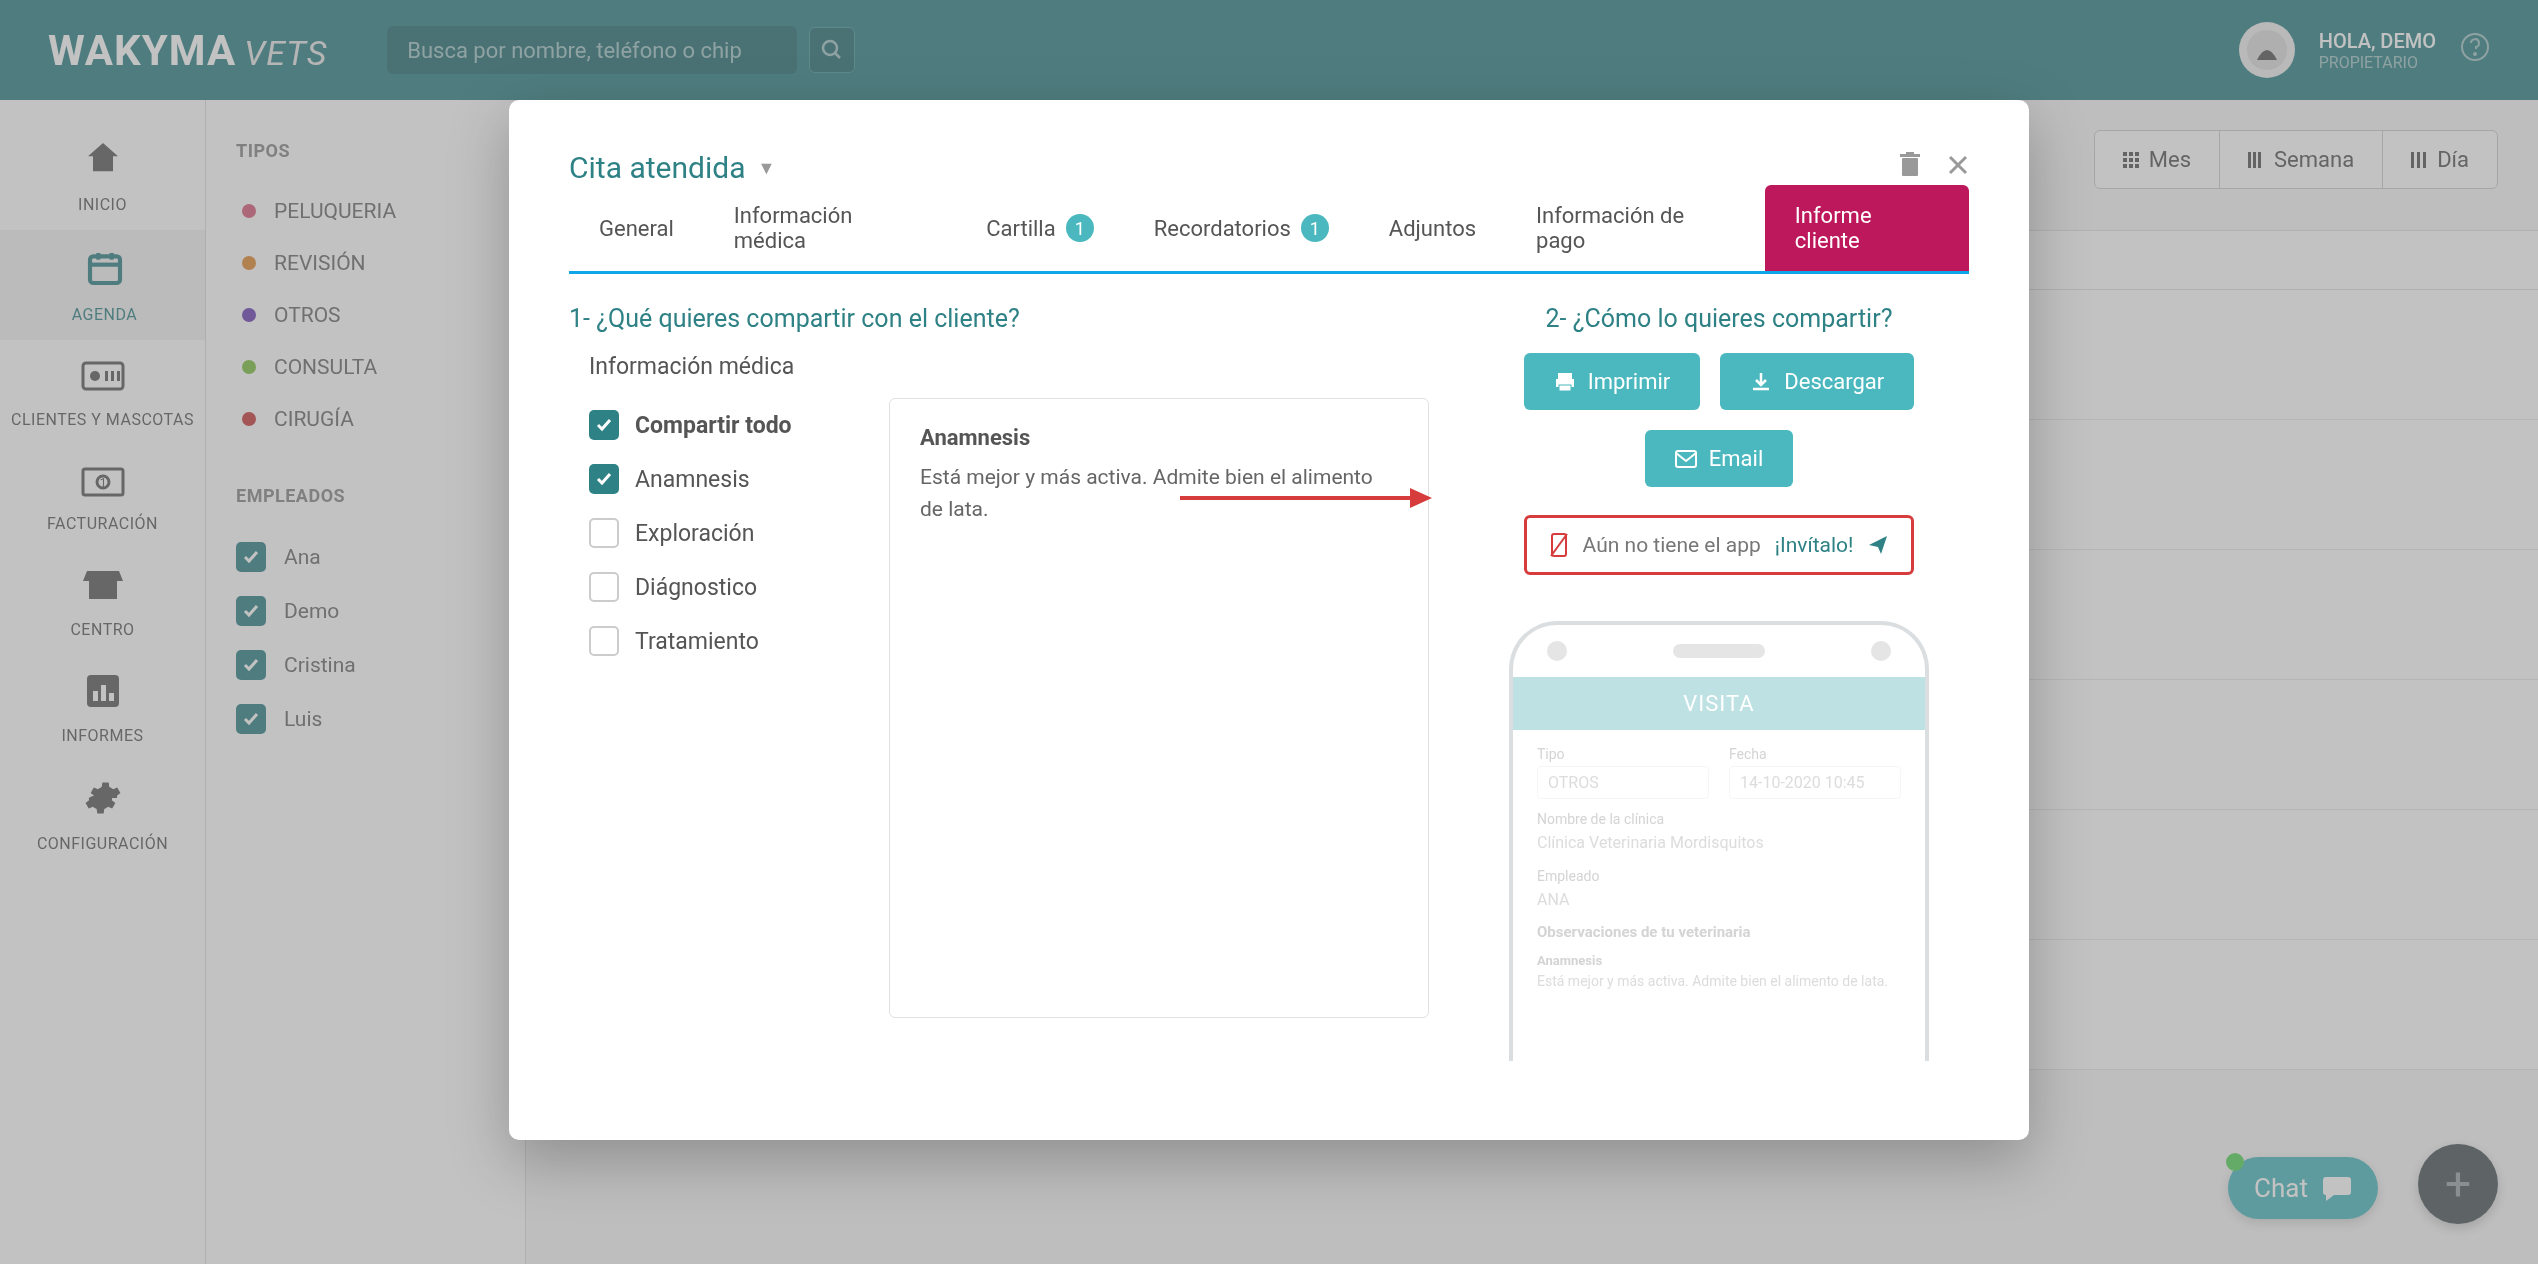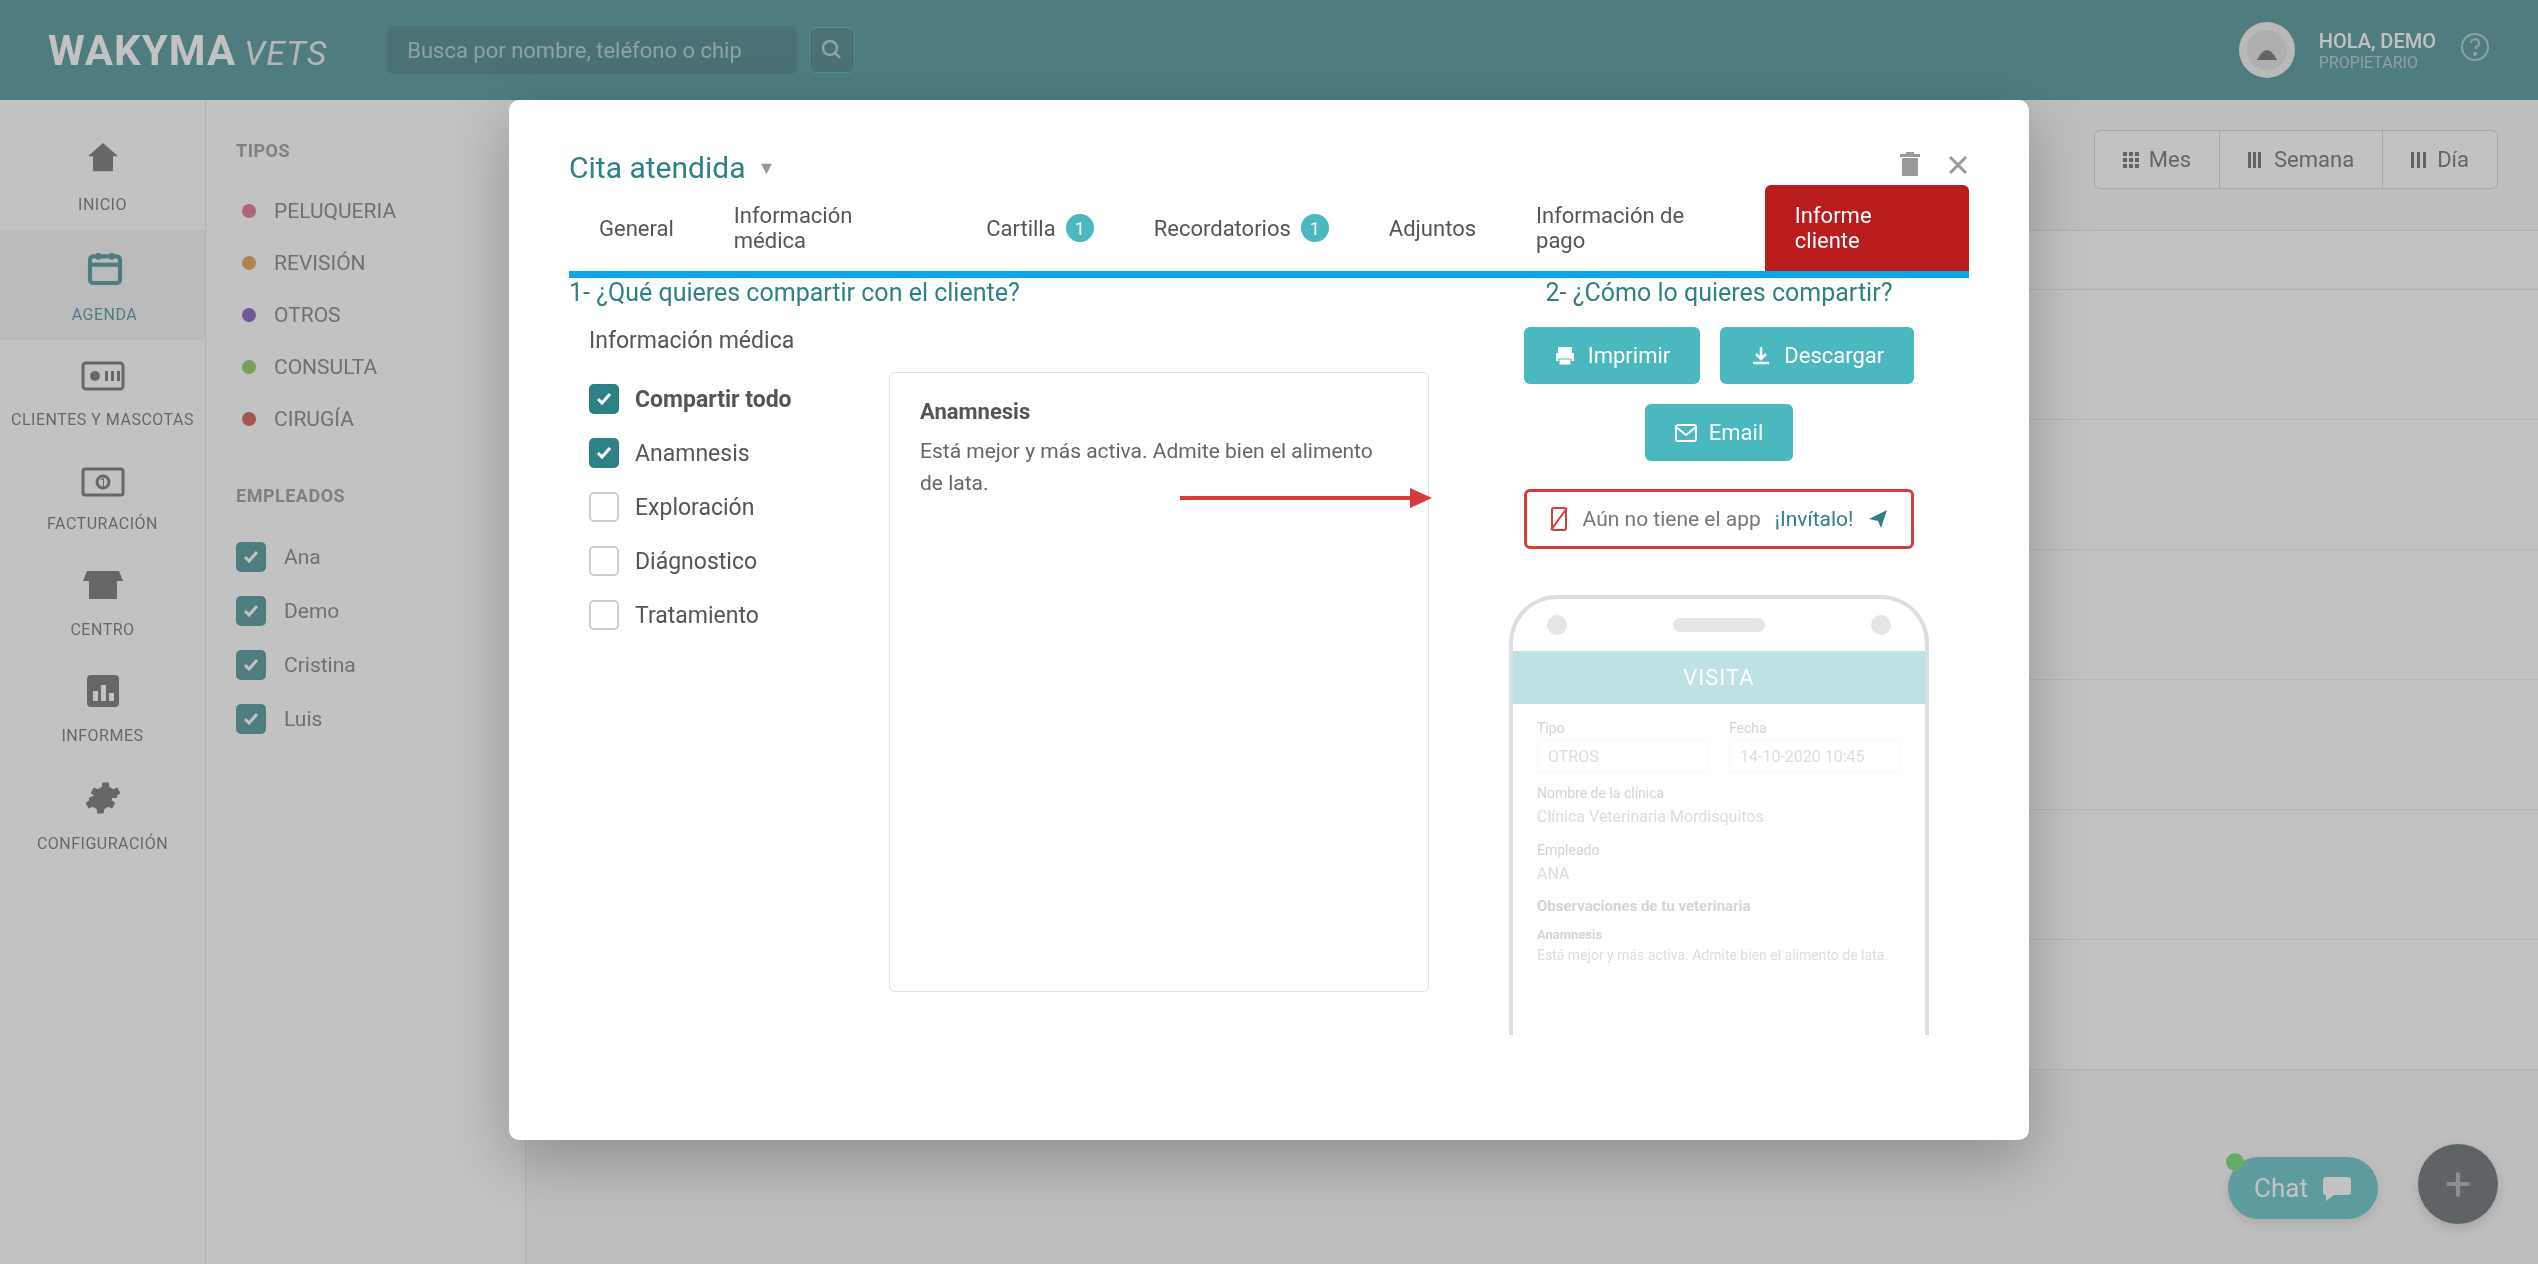--- a/index.html
+++ b/index.html
@@ -56,23 +56,23 @@
 
 
 .overlay { position: absolute; inset: 0; background: rgba(120,120,120,0.45); z-index: 50; }
 
 
 .modal { position: absolute; top: 100px; left: 50%; transform: translateX(-50%); width: 1520px; height: 1040px; background: #fff; border-radius: 10px; box-shadow: 0 20px 60px rgba(0,0,0,0.25); z-index: 100; padding: 50px 60px 0; overflow: hidden; }
 .modal-head { display: flex; align-items: center; justify-content: space-between; }
 .modal-title { color: #2e8185; font-size: 30px; font-weight: 400; display: flex; align-items: center; gap: 12px; }
 .modal-actions { display: flex; gap: 26px; color: #999; font-size: 26px; }
 .modal-actions span { cursor: pointer; }
-.tabs { display: flex; border-bottom: 7px solid #0ea5e9; }
+.tabs { display: flex; border-bottom: 3px solid #0ea5e9; margin-bottom: 30px; }
 .tab { padding: 18px 30px; font-size: 22px; color: #555; cursor: pointer; display: flex; align-items: center; gap: 10px; }
-.tab.active { background: #b91c1c; color: #fff; border-radius: 6px 6px 0 0; }
+.tab.active { background: #be185d; color: #fff; border-radius: 6px 6px 0 0; }
 .badge { background: #4ab8be; color: #fff; width: 28px; height: 28px; border-radius: 50%; display: flex; align-items: center; justify-content: center; font-size: 18px; }
 
 .modal-body { display: flex; gap: 40px; }
 .left-col { flex: 0 0 860px; }
 .right-col { flex: 1; display: flex; flex-direction: column; align-items: center; }
 .q { color: #2e8185; font-size: 25px; margin-bottom: 20px; }
 .sec-lbl { color: #555; font-size: 23px; margin-bottom: 18px; margin-left: 20px; }
 .share-row { display: flex; gap: 20px; }
 .checks { flex: 0 0 280px; margin-left: 20px; }
 .chk { display: flex; align-items: center; gap: 16px; padding: 12px 0; cursor: pointer; }

